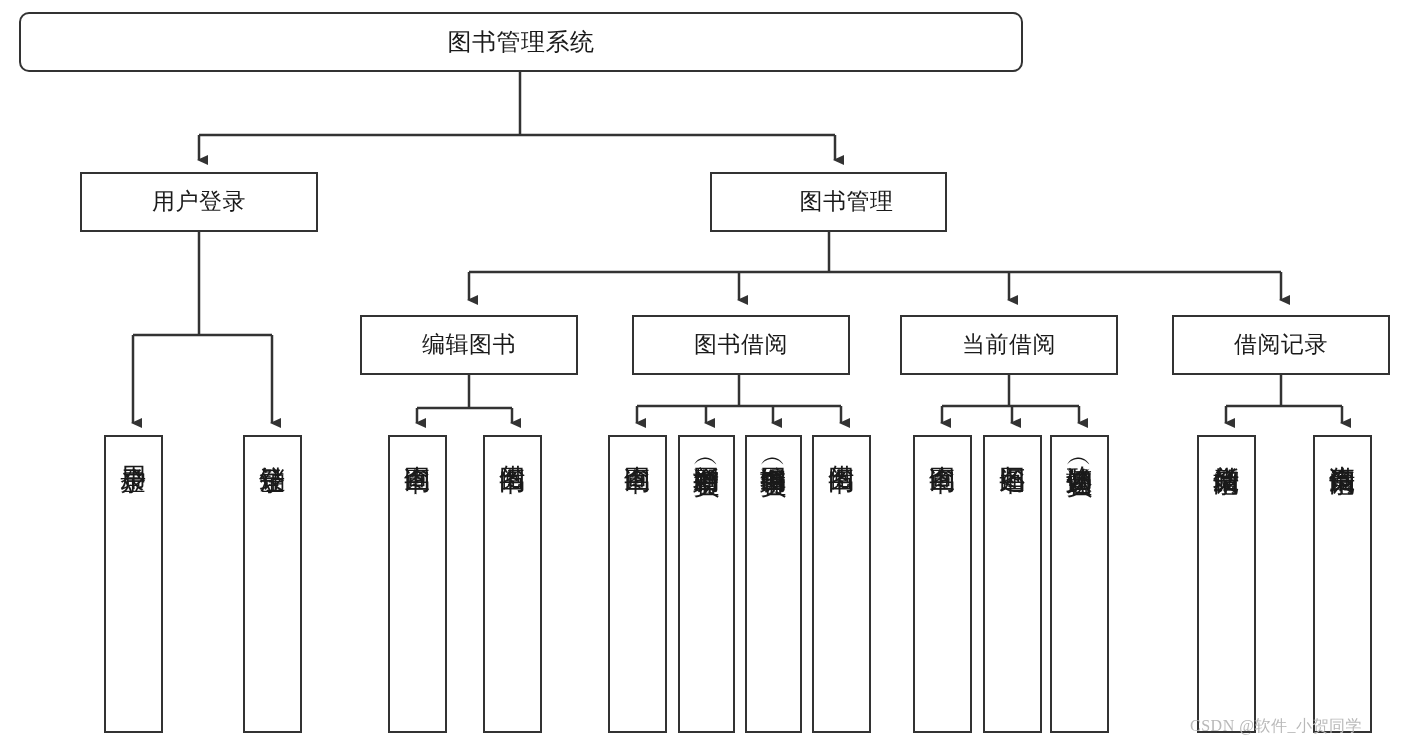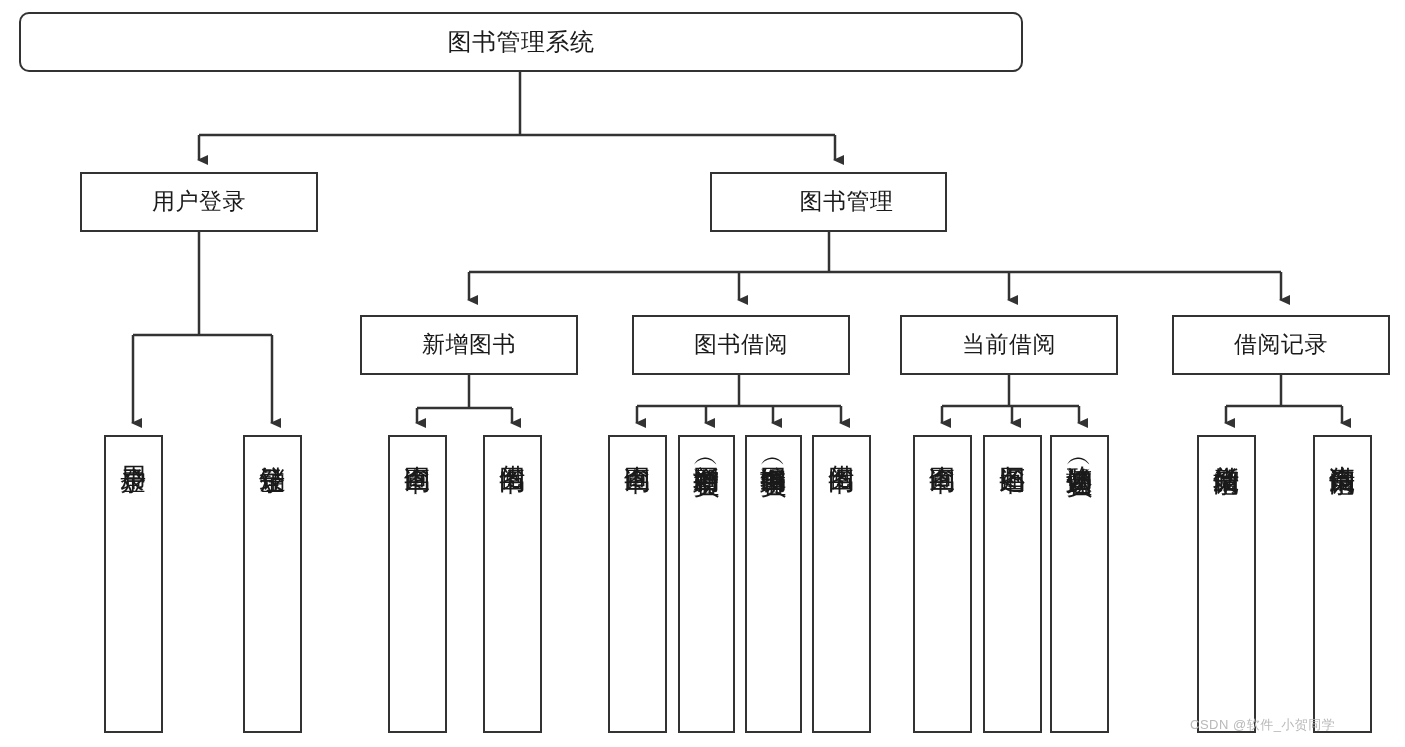--- a/index.html
+++ b/index.html
@@ -59,25 +59,25 @@
   .node.v .label {
     writing-mode: vertical-rl;
     text-orientation: upright;
     font-size: 26px;
     line-height: 1.02;
     letter-spacing: 1px;
     white-space: nowrap;
   }
   .watermark {
     position: absolute;
-    font-size: 13px;
+    font-size: 16px;
     color: #b9b9b9;
     white-space: nowrap;
     letter-spacing: 0.5px;
-    font-family: Liberation Sans, sans-serif;
+    font-family: Liberation Serif, serif;
   }
 </style>
 </head>
 <body>
 
 <div id="canvas">
 
   <svg id="wires" viewBox="0 0 1405 747" xmlns="http://www.w3.org/2000/svg">
     <defs>
       <marker id="arw" markerWidth="12" markerHeight="12" refX="5" refY="9" orient="auto" markerUnits="userSpaceOnUse">
@@ -136,21 +136,21 @@
 
   <div class="node h" style="left:80px; top:172px; width:238px; height:60px;">
     <span class="label">用户登录</span>
   </div>
 
   <div class="node h" style="left:710px; top:172px; width:237px; height:60px;padding-left:36px;">
     <span class="label">图书管理</span>
   </div>
 
   <div class="node h" style="left:360px; top:315px; width:218px; height:60px;">
-    <span class="label">新增图书</span>
+    <span class="label">编辑图书</span>
   </div>
 
   <div class="node h" style="left:900px; top:315px; width:218px; height:60px;">
     <span class="label">当前借阅</span>
   </div>
 
   <div class="node h" style="left:632px; top:315px; width:218px; height:60px;">
     <span class="label">图书借阅</span>
   </div>
 

